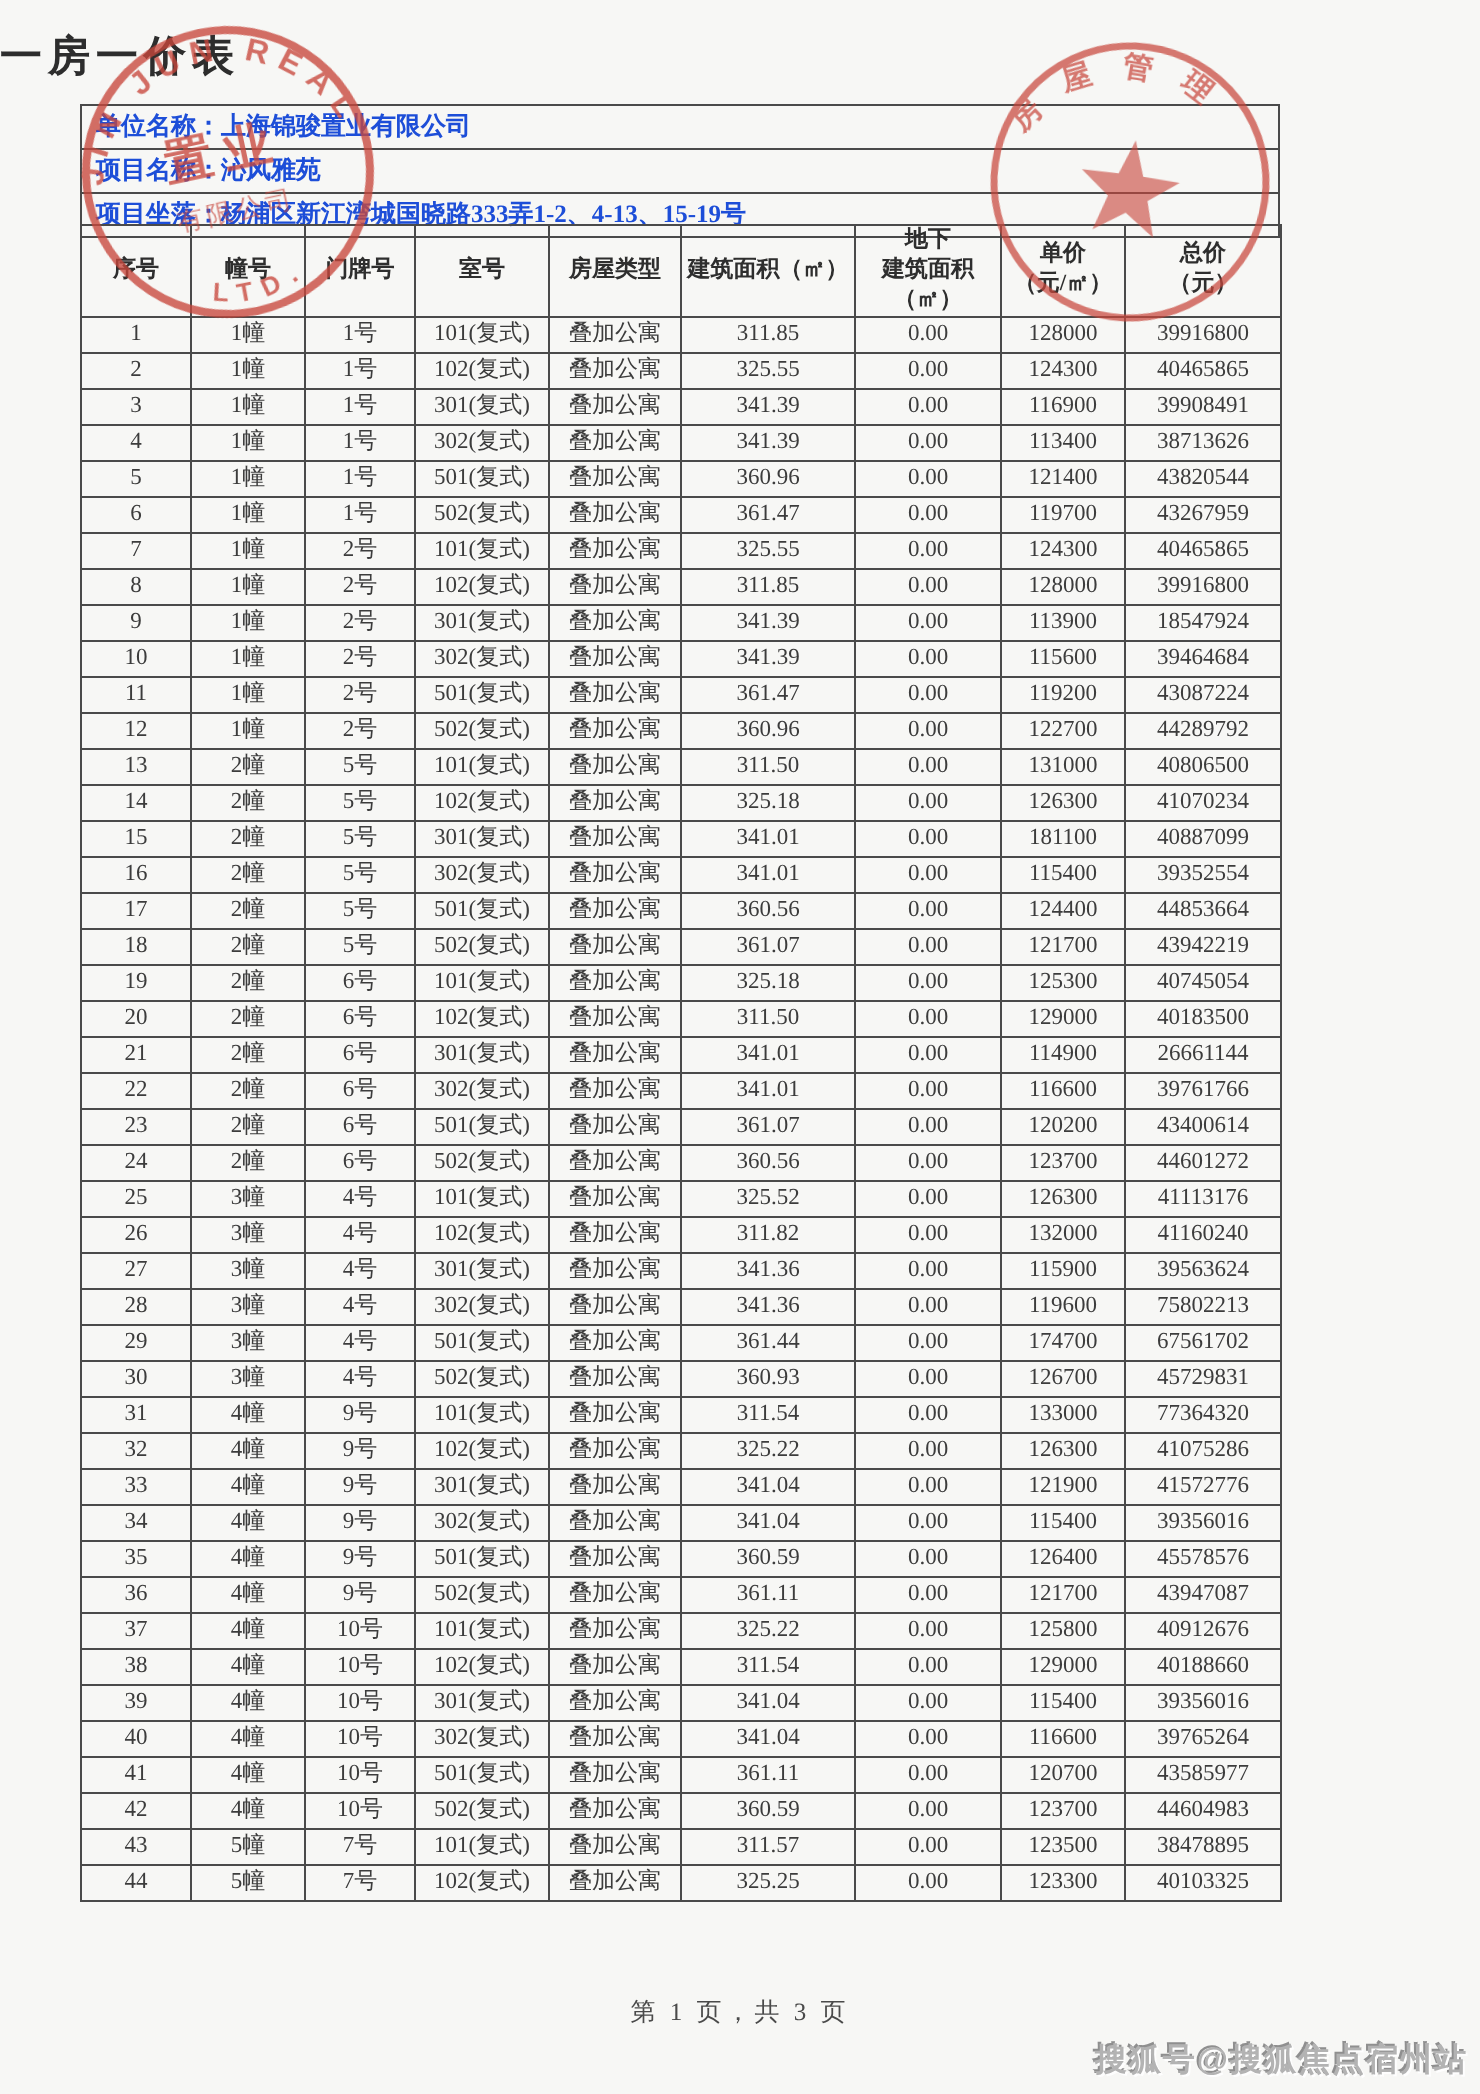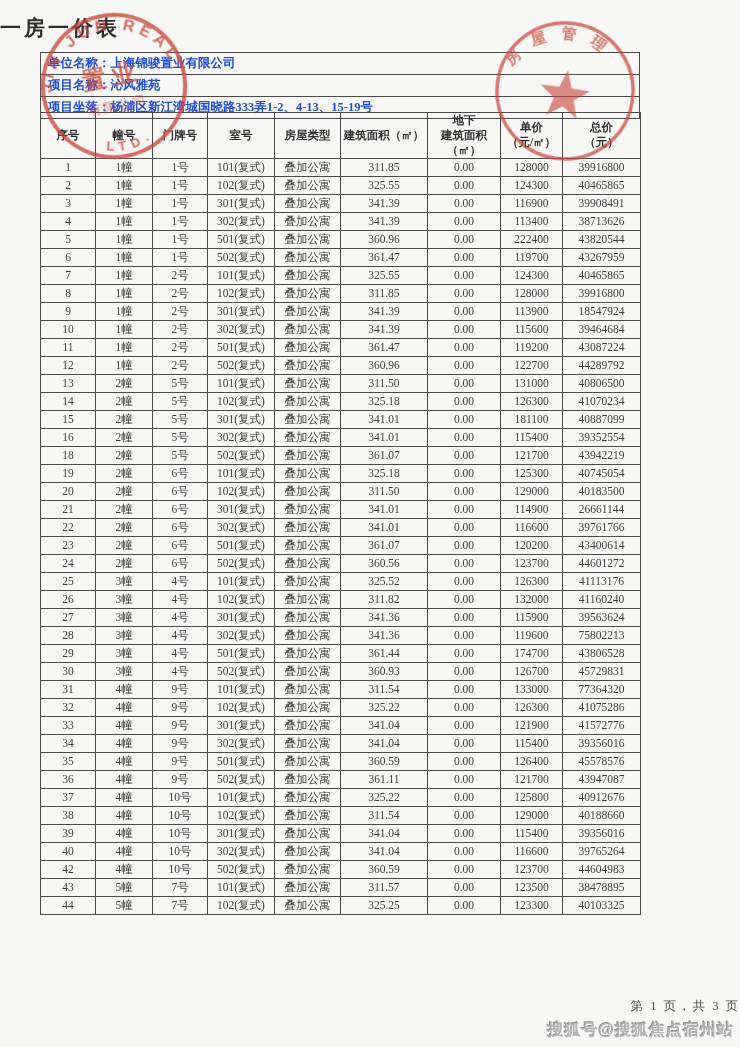--- a/index.html
+++ b/index.html
@@ -38,21 +38,21 @@
   }
   .price-table td{
     border:1px solid #4a4a4a;
     font-size:11.5px;color:#3c3c3c;
     text-align:center;vertical-align:middle;
     height:17px;line-height:1;padding:0;
     white-space:nowrap;overflow:hidden;
   }
   .page-footer{
     position:absolute;top:998px;left:0;right:0;
-    text-align:right;font-size:12.5px;color:#4a4a4a;letter-spacing:2px;
+    text-align:center;font-size:12.5px;color:#4a4a4a;letter-spacing:2px;
   }
   .watermark{
     position:absolute;right:6px;bottom:6px;
     font-family:"Liberation Sans","DejaVu Sans",sans-serif;
     font-size:16px;font-weight:bold;letter-spacing:1px;
     color:#b3b3b3;
     text-shadow:1px 1px 0 #fefefe,-1px -1px 0 #8f8f8f;
   }
   .stamp{position:absolute;pointer-events:none;filter:blur(.3px);}
   .stamp-left{left:34px;top:6px;opacity:.78;transform:rotate(-12deg);}
@@ -152,21 +152,21 @@
         <td>38713626</td>
       </tr>
       <tr>
         <td>5</td>
         <td>1幢</td>
         <td>1号</td>
         <td>501(复式)</td>
         <td>叠加公寓</td>
         <td>360.96</td>
         <td>0.00</td>
-        <td>222400</td>
+        <td>121400</td>
         <td>43820544</td>
       </tr>
       <tr>
         <td>6</td>
         <td>1幢</td>
         <td>1号</td>
         <td>502(复式)</td>
         <td>叠加公寓</td>
         <td>361.47</td>
         <td>0.00</td>
@@ -275,20 +275,31 @@
       <tr>
         <td>16</td>
         <td>2幢</td>
         <td>5号</td>
         <td>302(复式)</td>
         <td>叠加公寓</td>
         <td>341.01</td>
         <td>0.00</td>
         <td>115400</td>
         <td>39352554</td>
+      </tr>
+      <tr>
+        <td>17</td>
+        <td>2幢</td>
+        <td>5号</td>
+        <td>501(复式)</td>
+        <td>叠加公寓</td>
+        <td>360.56</td>
+        <td>0.00</td>
+        <td>124400</td>
+        <td>44853664</td>
       </tr>
       <tr>
         <td>18</td>
         <td>2幢</td>
         <td>5号</td>
         <td>502(复式)</td>
         <td>叠加公寓</td>
         <td>361.07</td>
         <td>0.00</td>
         <td>121700</td>
@@ -406,21 +417,21 @@
       </tr>
       <tr>
         <td>29</td>
         <td>3幢</td>
         <td>4号</td>
         <td>501(复式)</td>
         <td>叠加公寓</td>
         <td>361.44</td>
         <td>0.00</td>
         <td>174700</td>
-        <td>43806528</td>
+        <td>67561702</td>
       </tr>
       <tr>
         <td>30</td>
         <td>3幢</td>
         <td>4号</td>
         <td>502(复式)</td>
         <td>叠加公寓</td>
         <td>360.93</td>
         <td>0.00</td>
         <td>126700</td>
@@ -528,20 +539,31 @@
       <tr>
         <td>40</td>
         <td>4幢</td>
         <td>10号</td>
         <td>302(复式)</td>
         <td>叠加公寓</td>
         <td>341.04</td>
         <td>0.00</td>
         <td>116600</td>
         <td>39765264</td>
+      </tr>
+      <tr>
+        <td>41</td>
+        <td>4幢</td>
+        <td>10号</td>
+        <td>501(复式)</td>
+        <td>叠加公寓</td>
+        <td>361.11</td>
+        <td>0.00</td>
+        <td>120700</td>
+        <td>43585977</td>
       </tr>
       <tr>
         <td>42</td>
         <td>4幢</td>
         <td>10号</td>
         <td>502(复式)</td>
         <td>叠加公寓</td>
         <td>360.59</td>
         <td>0.00</td>
         <td>123700</td>

